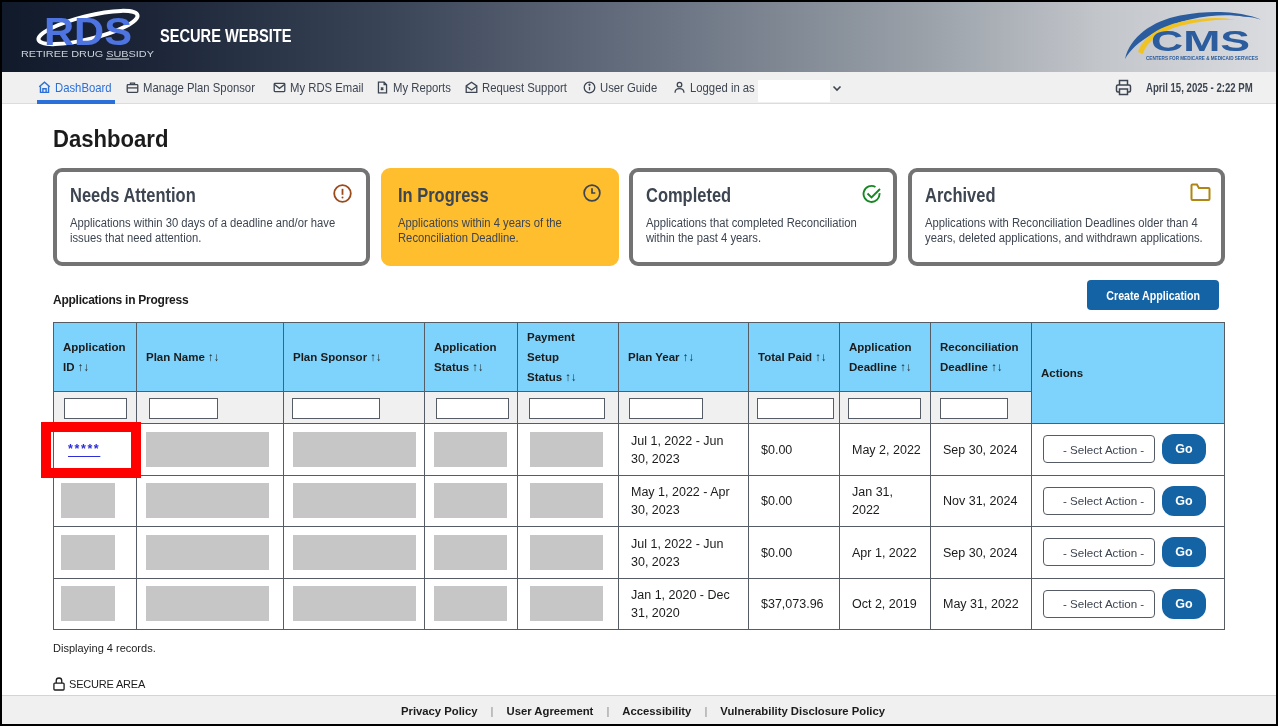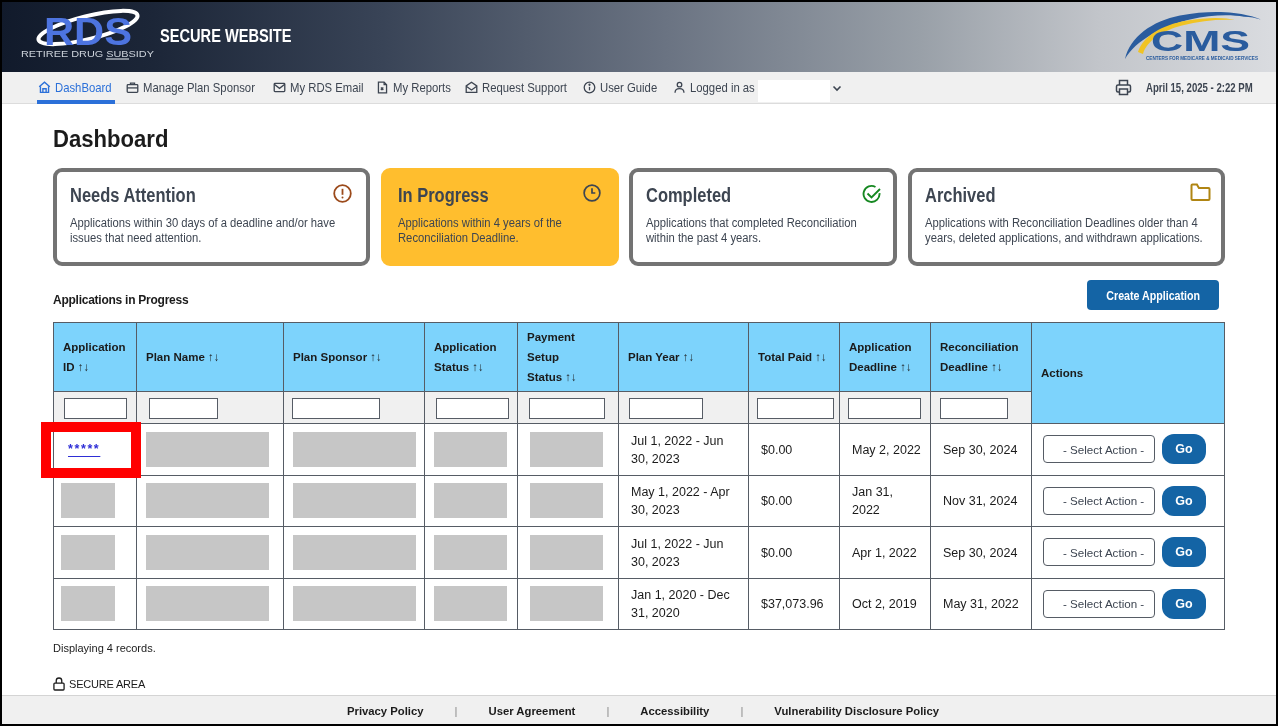--- a/index.html
+++ b/index.html
@@ -44,21 +44,21 @@
 .cellpad{padding-left:12px;line-height:18px;padding-top:1px}
 .star{color:#2e2ed6;font-weight:bold;text-decoration:underline;text-underline-offset:3px;font-size:12.5px;letter-spacing:1.6px;margin-left:14px}
 .sel{display:inline-flex;align-items:center;justify-content:space-between;width:112px;height:28px;background:#fff;white-space:nowrap;
   border:1px solid #565c65;border-radius:4px;margin-left:11px;vertical-align:middle;font-size:11.6px;color:#3d4551;padding:0 19px}
 .gobtn{display:inline-flex;align-items:center;justify-content:center;width:44px;height:30px;background:#1464a5;
   color:#fff;font-weight:bold;font-size:12.5px;border-radius:12px;margin-left:7px;vertical-align:middle}
 .disp{position:absolute;left:53px;top:642px;font-size:11px}
 .secure{position:absolute;left:53px;top:677px;font-size:11px;letter-spacing:-0.2px;display:flex;align-items:center;gap:4px}
 .redbox{position:absolute;left:41px;top:422px;width:100px;height:56px;border:10px solid #f00;z-index:50}
 footer{position:absolute;left:0;top:695px;width:1278px;height:31px;background:#f0f0f0;border-top:1px solid #d4d4d4;
-  display:flex;align-items:center;justify-content:center;font-size:11.3px;font-weight:bold;gap:31px;padding-left:8px}
+  display:flex;align-items:center;justify-content:center;font-size:11.3px;font-weight:bold;gap:13px;padding-left:8px}
 footer .sep{color:#8a8a8a;font-weight:normal}
 </style></head>
 <body>
 <div class="hdr">
   <svg style="position:absolute;left:0;top:0" width="320" height="66" viewBox="0 0 320 66">
     <ellipse cx="88" cy="27.5" rx="51" ry="11.5" fill="none" stroke="#fff" stroke-width="4" transform="rotate(-14 88 27.5)"></ellipse>
     <text x="44" y="45" font-size="38" font-weight="bold" fill="#4d74e0" font-family="Liberation Sans" textLength="88" lengthAdjust="spacingAndGlyphs">RDS</text>
     <text x="21" y="57" font-size="9" fill="#ccd2da" font-family="Liberation Sans" textLength="133" lengthAdjust="spacingAndGlyphs">RETIREE DRUG SUBSIDY</text>
     <rect x="106" y="58.4" width="23" height="1.2" fill="#ccd2da"></rect>
   </svg>

